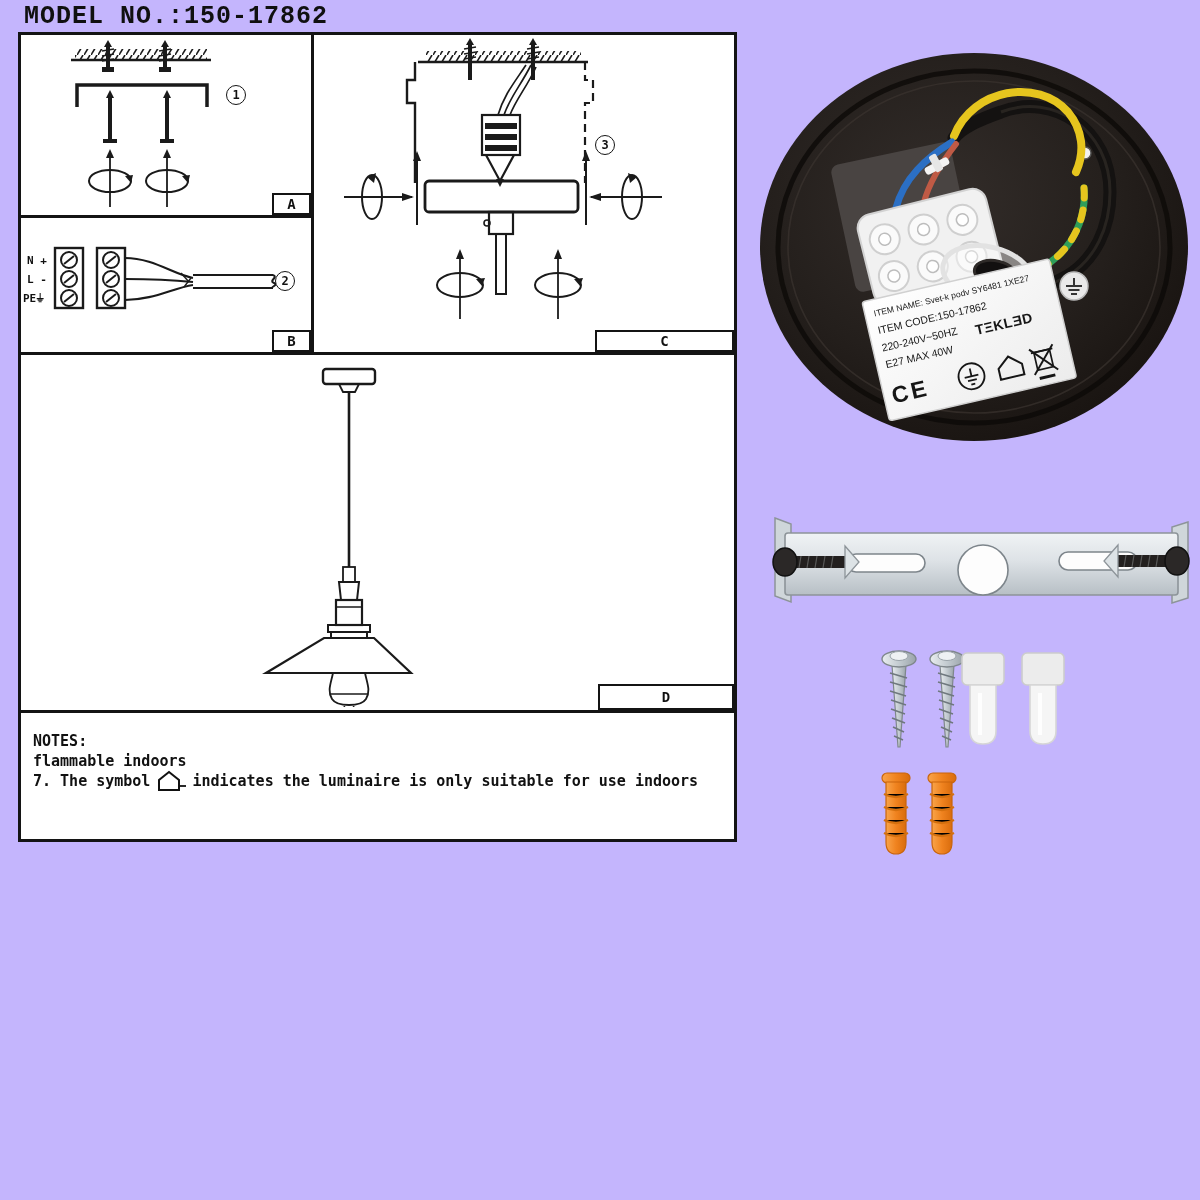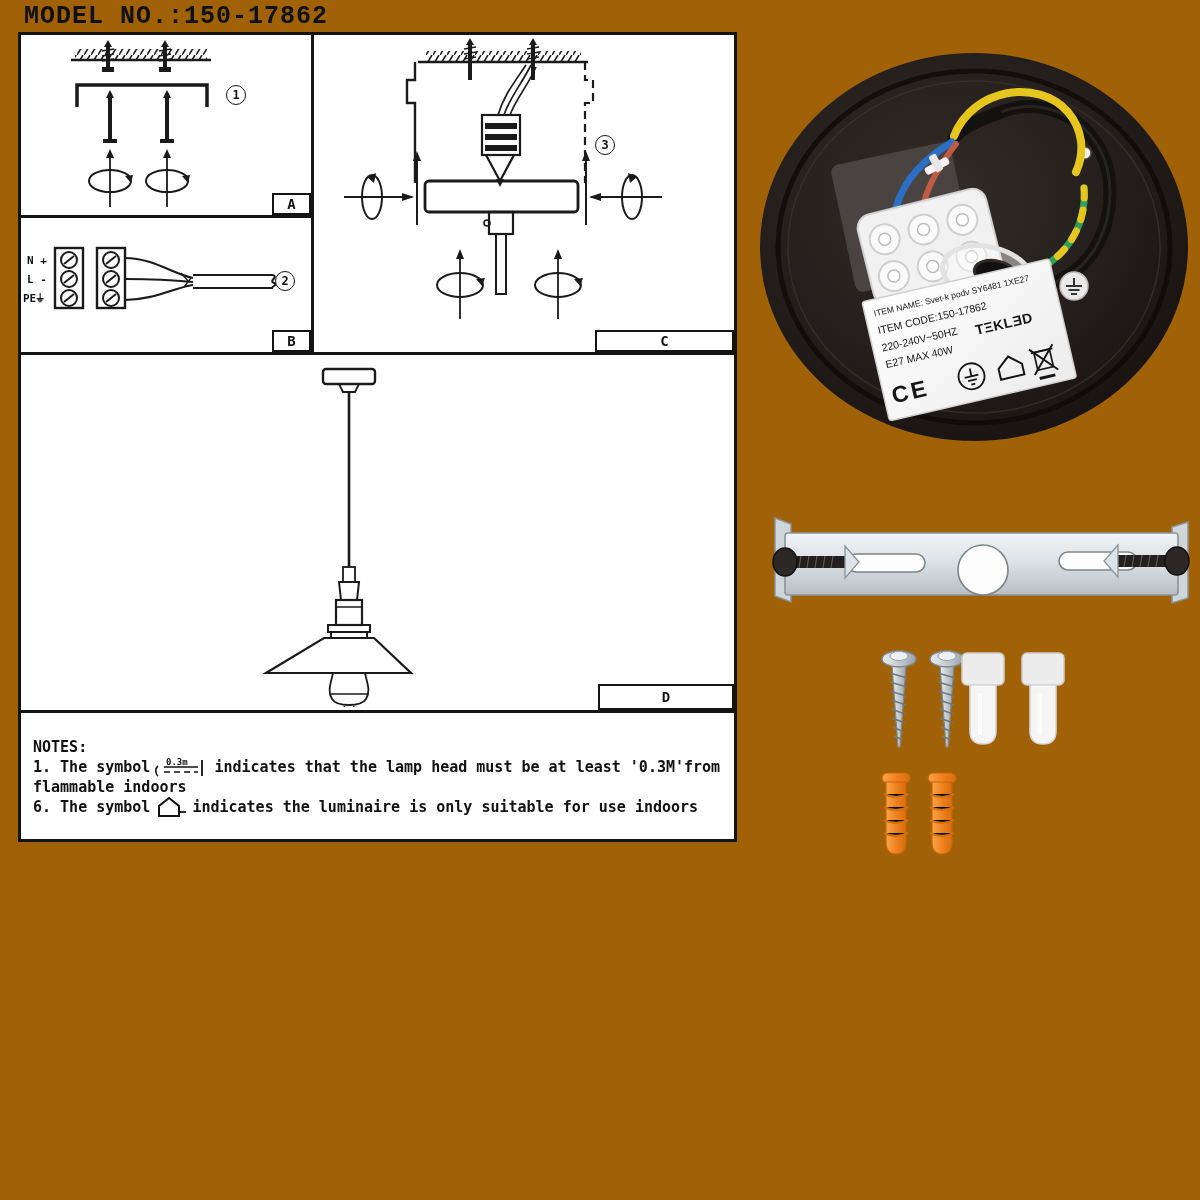--- a/index.html
+++ b/index.html
@@ -1,31 +1,31 @@
 <!DOCTYPE html>
 <html><head>
 <meta charset="utf-8">
 <style>
   html,body{margin:0;padding:0;background:#ffffff;}
-  #page{position:relative;width:1200px;height:1200px;background:#a16207;overflow:hidden;
+  #page{position:relative;width:1200px;height:1200px;background:#c4b5fd;overflow:hidden;
         font-family:"DejaVu Sans Mono", monospace;color:#111;}
   .abs{position:absolute;}
   
   #model-title{left:24px;top:2px;font-family:"Liberation Mono", monospace;font-weight:bold;
                font-size:25px;letter-spacing:1px;color:#101010;white-space:nowrap;}
   
   #diagram{left:18px;top:32px;width:719px;height:810px;border:3px solid #141414;box-sizing:border-box;background:#fff;}
   .panel{position:absolute;box-sizing:border-box;}
   #panel-a{left:0;top:0;width:293px;height:183px;border-right:3px solid #141414;border-bottom:3px solid #141414;}
   #panel-b{left:0;top:183px;width:293px;height:134px;border-right:3px solid #141414;}
   #divider-cd{left:0;top:317px;width:713px;height:3px;background:#141414;}
   #panel-c{left:293px;top:0;width:420px;height:317px;}
   #panel-d{left:0;top:320px;width:713px;height:355px;}
   #divider-notes{left:0;top:675px;width:713px;height:3px;background:#141414;}
-  #notes{left:0;top:678px;width:713px;height:126px;padding:24px 12px;box-sizing:border-box;
+  #notes{left:0;top:678px;width:713px;height:126px;padding:18px 12px;box-sizing:border-box;
          font-size:15px;font-weight:bold;line-height:20px;white-space:nowrap;}
   .note-row{display:flex;align-items:center;gap:4px;height:20px;}
   .corner-label{position:absolute;border:2px solid #141414;background:#fff;display:flex;
                 align-items:center;justify-content:center;font-weight:bold;font-size:14px;box-sizing:border-box;}
   .step-circle{position:absolute;width:20px;height:20px;border:1.7px solid #141414;border-radius:50%;
                background:#fff;display:flex;align-items:center;justify-content:center;
                font-size:12px;font-weight:bold;box-sizing:border-box;}
   svg{display:block;}
   .ln{stroke:#1a1a1a;fill:none;}
   
@@ -263,35 +263,24 @@
       </div>
     <div class="step-circle" style="left:574px;top:100px;">
         <span>3</span>
       </div>
 
     <div class="panel" id="notes">
       <div class="note-row">
           <span>NOTES:</span>
         </div>
       <div class="note-row">
-        <span>1. The symbol</span>
-        <svg width="56" height="22" viewBox="0 0 56 22">
-          <text x="12" y="9" font-size="9" font-weight="bold" font-family="DejaVu Sans Mono, monospace" fill="#111">0.3m</text>
-          <path d="M4,10 a5,6 0 0 0 0,10" class="ln" stroke-width="1.6"></path>
-          <line x1="10" y1="11" x2="44" y2="11" stroke="#111" stroke-width="1.4"></line>
-          <line x1="10" y1="16" x2="44" y2="16" stroke="#111" stroke-width="1.6" stroke-dasharray="6 4"></line>
-          <line x1="48" y1="4" x2="48" y2="20" stroke="#111" stroke-width="1.8"></line>
-        </svg>
-        <span>indicates that the lamp head must be at least '0.3M'from</span>
-      </div>
-      <div class="note-row">
           <span>flammable indoors</span>
         </div>
       <div class="note-row">
-        <span>6. The symbol</span>
+        <span>7. The symbol</span>
         <svg width="34" height="24" viewBox="0 0 34 24">
           <path d="M5,21 L5,11 L15,3 L25,11 L25,21 z" fill="none" stroke="#111" stroke-width="2"></path>
           <line x1="25" y1="17" x2="32" y2="17" stroke="#111" stroke-width="1.8"></line>
         </svg>
         <span>indicates the luminaire is only suitable for use indoors</span>
       </div>
     </div>
   </div>
 
   <div class="abs" style="left:758px;top:50px;">

